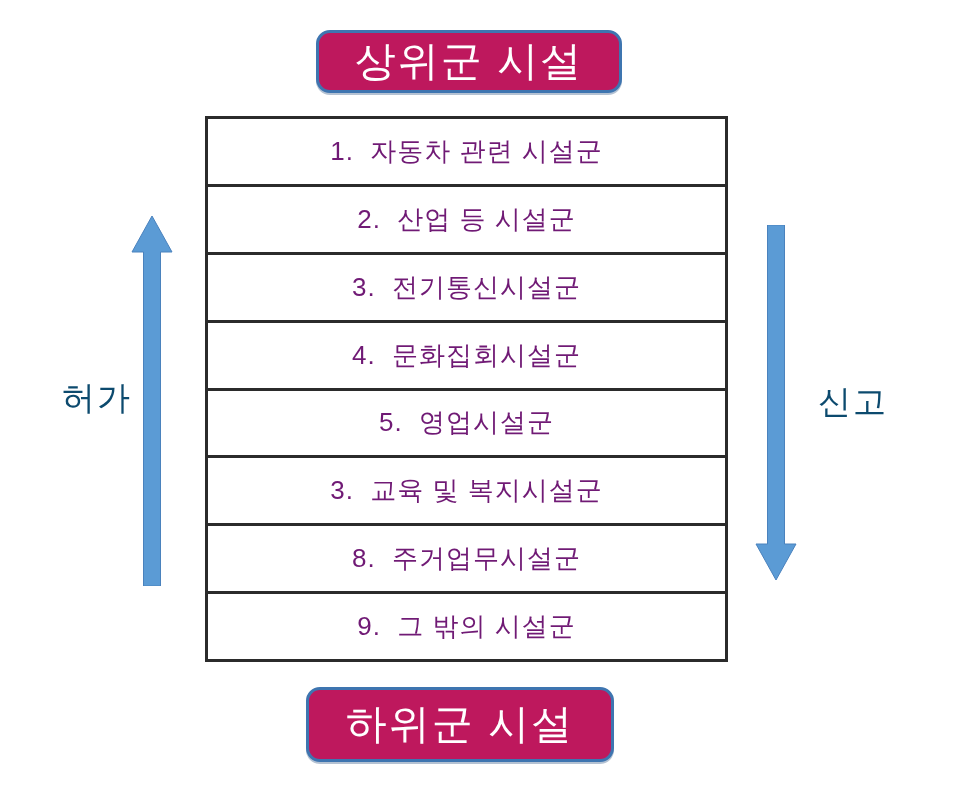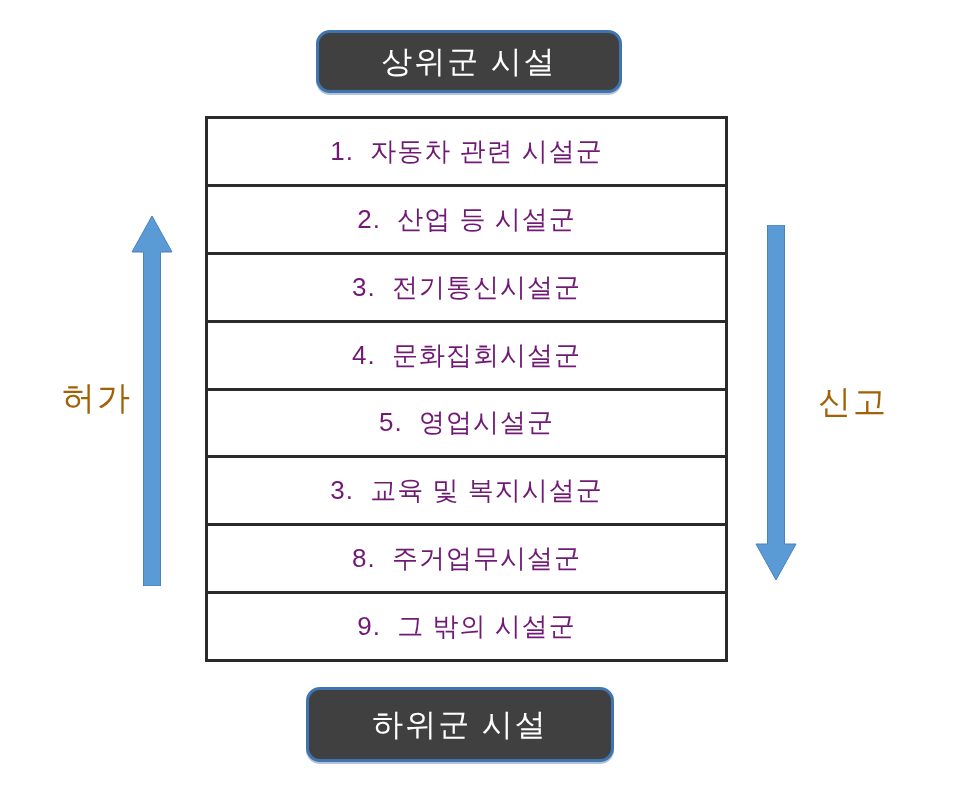--- a/index.html
+++ b/index.html
@@ -16,25 +16,25 @@
     overflow: hidden;
   }
 
   
   .pill {
     position: absolute;
     box-sizing: border-box;
     display: flex;
     align-items: center;
     justify-content: center;
-    background: #404040;
+    background: #be185d;
     border: 3px solid #3e75b0;
     border-radius: 14px;
     color: #ffffff;
-    font-size: 31px;
+    font-size: 41px;
     letter-spacing: 2px;
     box-shadow: 0 2px 0 rgba(40, 80, 130, 0.35);
     white-space: pre;
   }
   .pill-top    { left: 316px; top: 30px;  width: 306px; height: 63px; }
   .pill-bottom { left: 306px; top: 687px; width: 308px; height: 75px; }
 
   
   .group-table {
     position: absolute;
@@ -63,21 +63,21 @@
 
   
   .arrow-svg { position: absolute; display: block; }
   .arrow-left  { left: 130px; top: 216px; }
   .arrow-right { left: 754px; top: 225px; }
 
   
   .side-label {
     position: absolute;
     font-size: 33px;
-    color: #a16207;
+    color: #0c4a6e;
     letter-spacing: 2px;
     white-space: pre;
   }
   .side-label-left  { left: 62px;  top: 376px; }
   .side-label-right { left: 818px; top: 380px; }
 </style>
 </head>
 <body>
 
 <div class="canvas">

